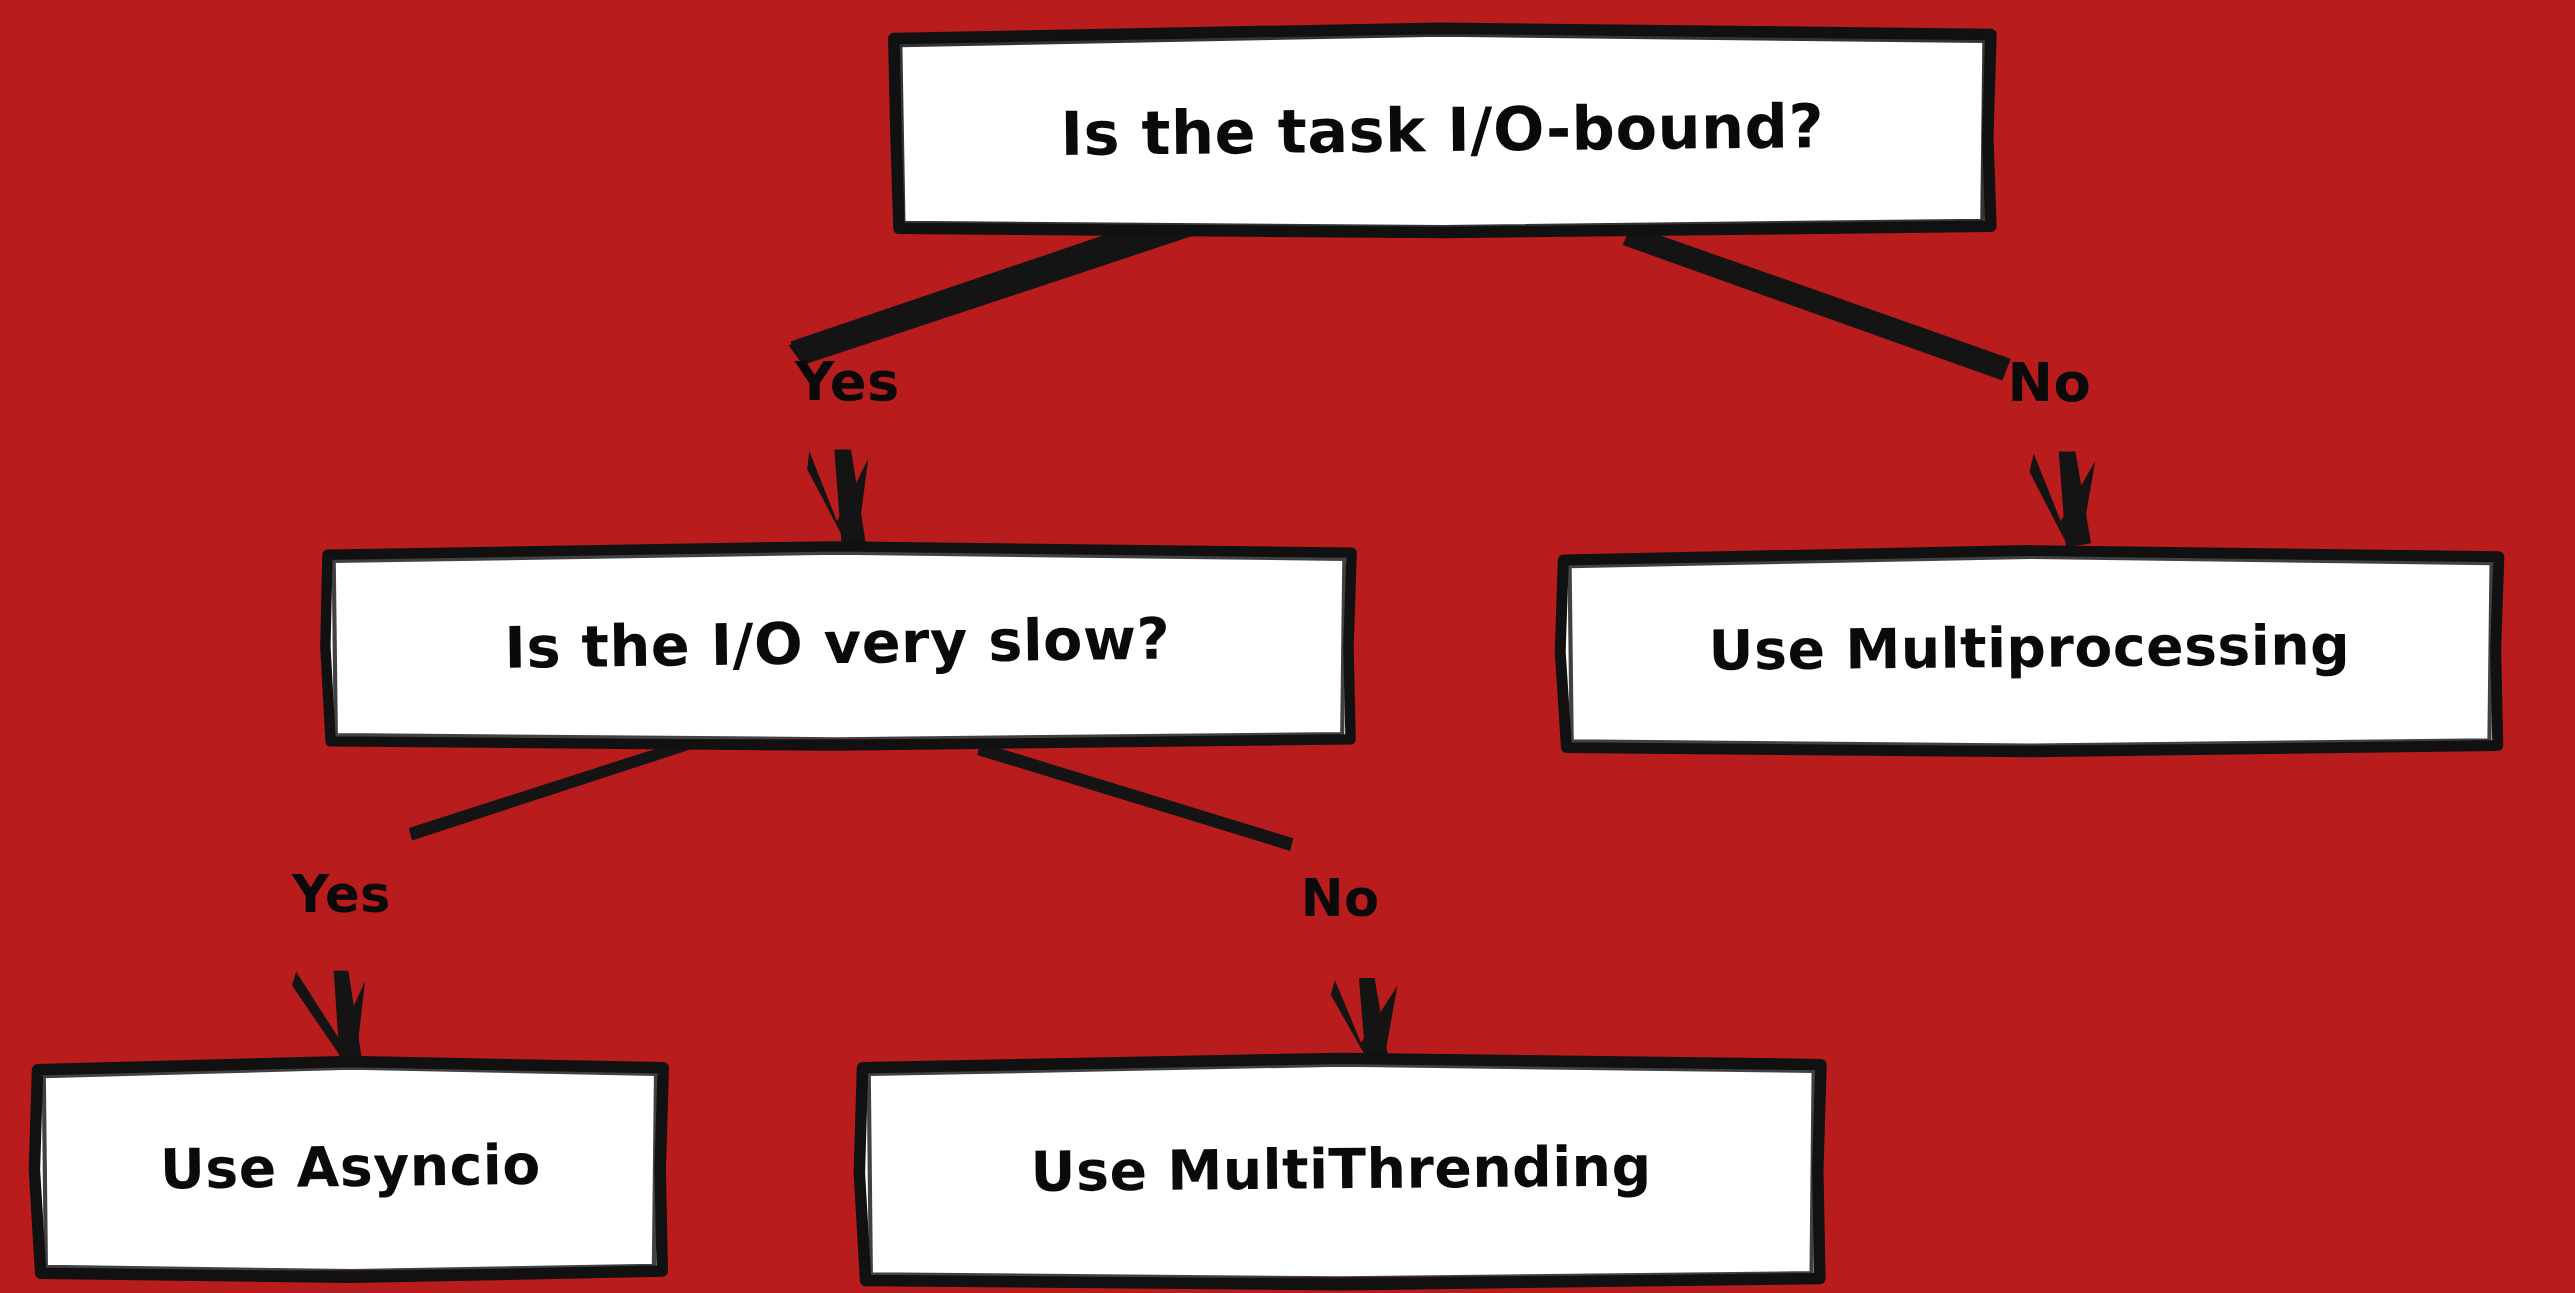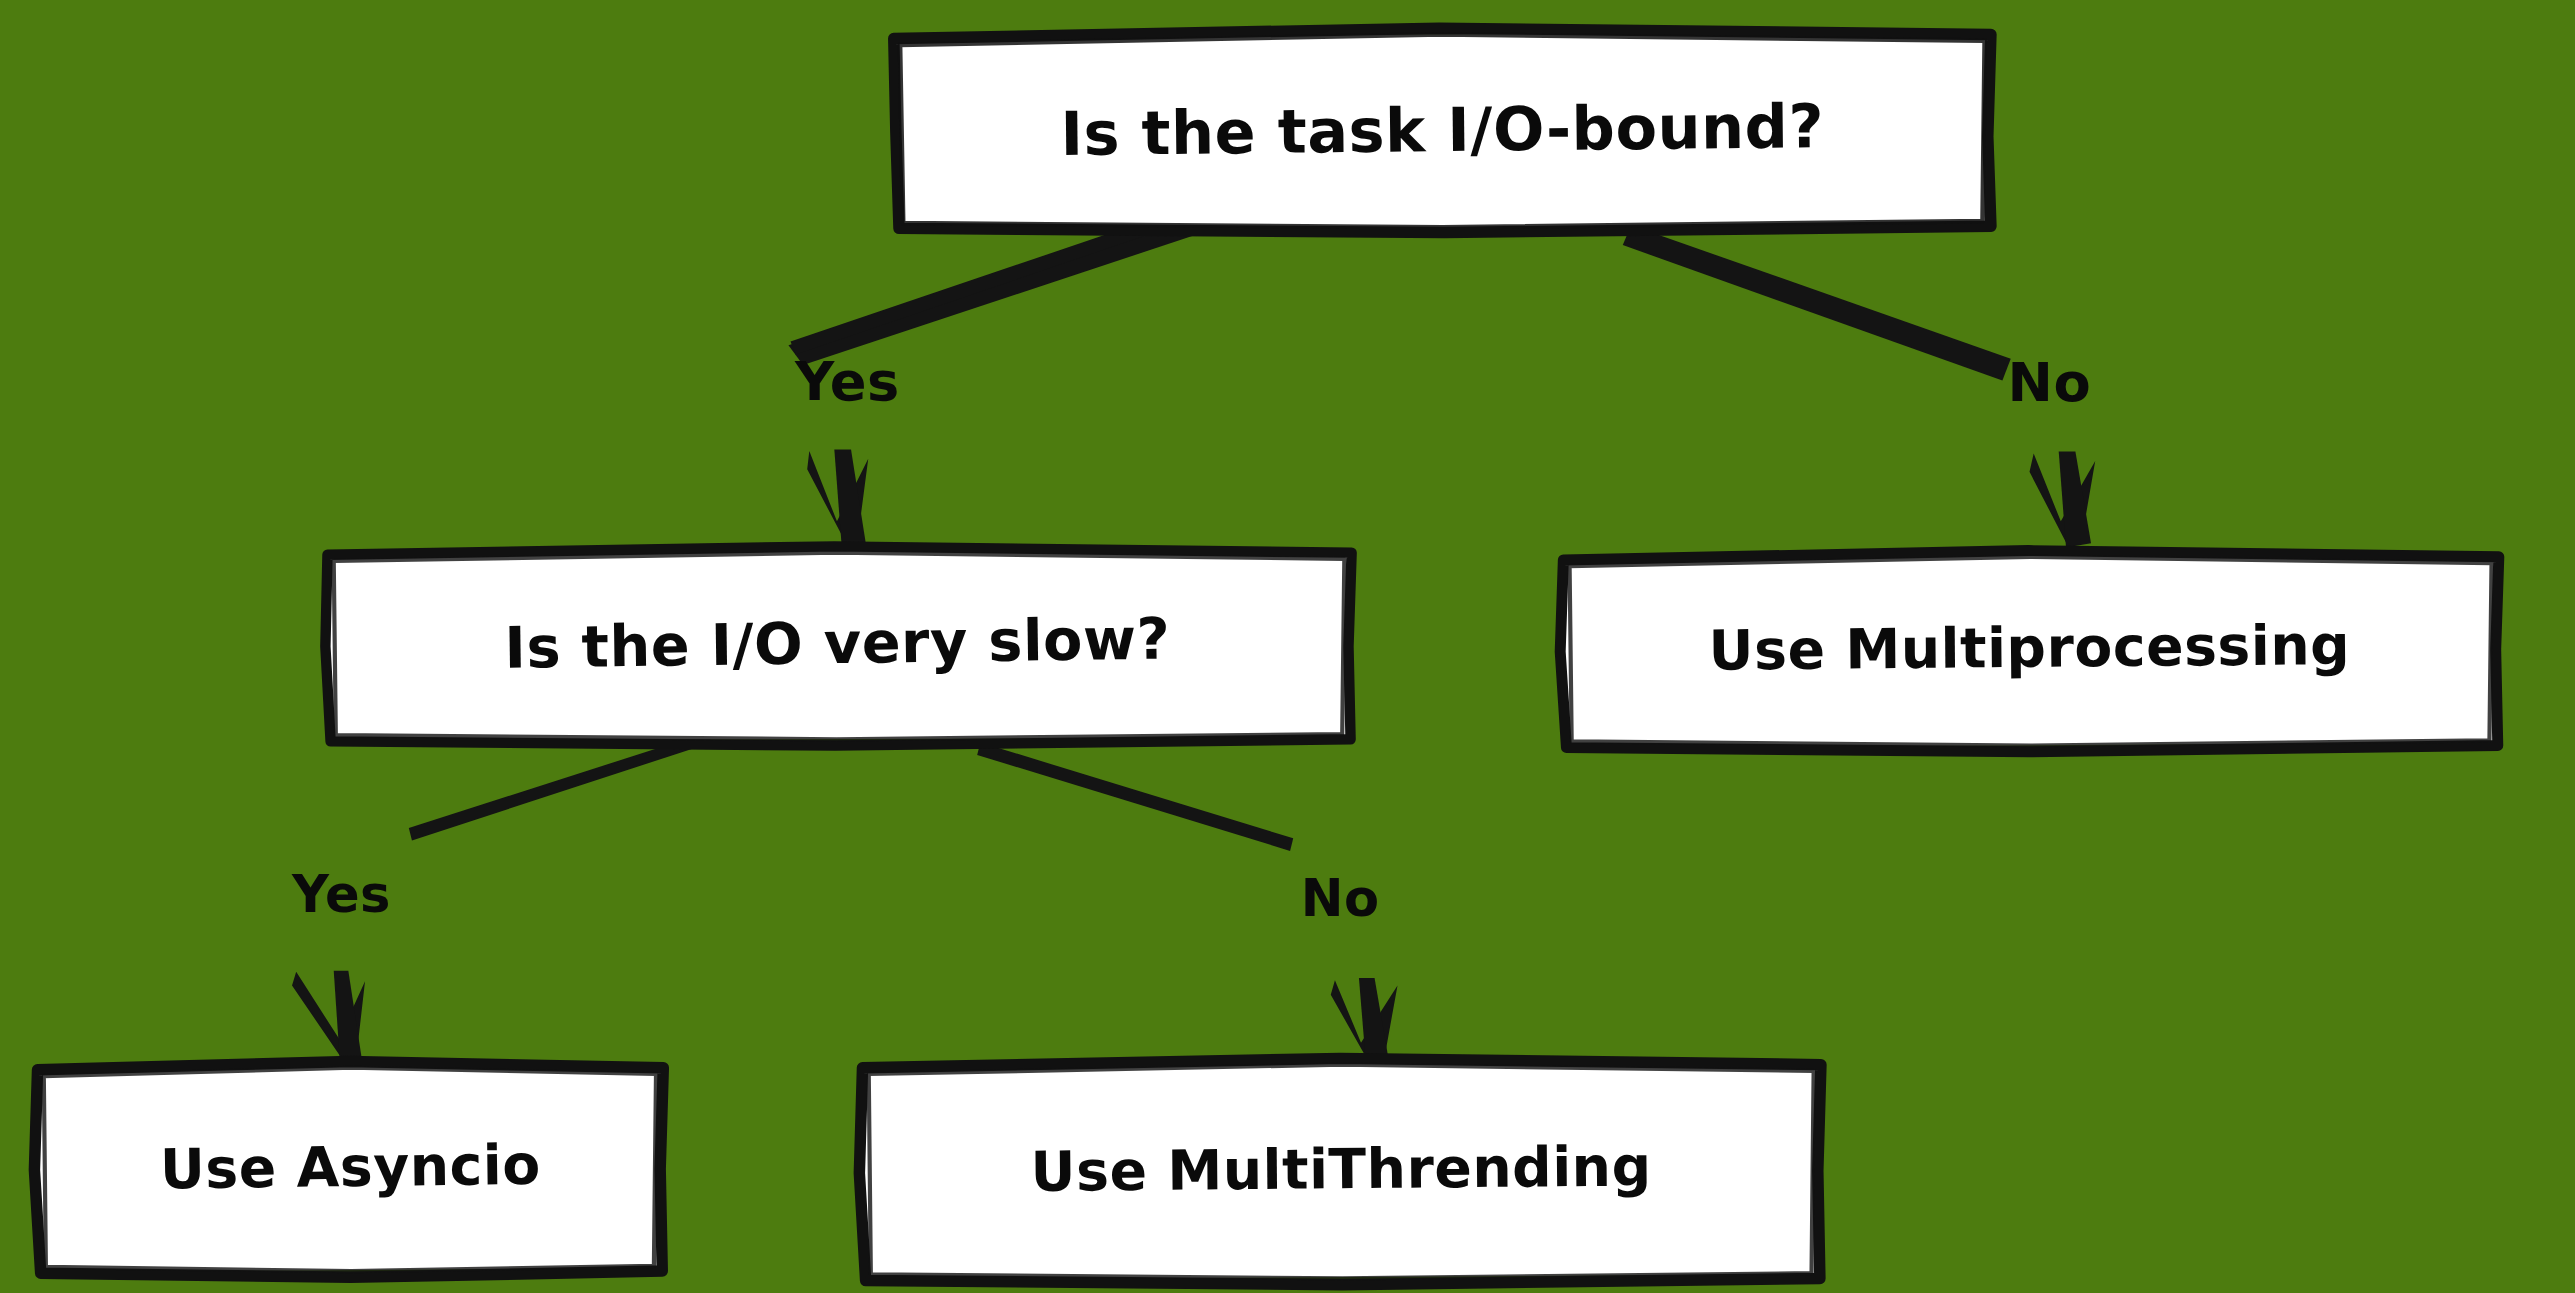--- a/index.html
+++ b/index.html
@@ -10,21 +10,21 @@
   body {
     width: 2576px;
     height: 1293px;
     overflow: hidden;
     font-family: "DejaVu Sans", sans-serif;
   }
   #diagram-root {
     position: relative;
     width: 2576px;
     height: 1293px;
-    background: #4d7c0f;
+    background: #b91c1c;
   }
   svg#flow-svg {
     position: absolute;
     inset: 0;
     width: 2576px;
     height: 1293px;
     display: block;
   }
   .node-box-fill { fill: #ffffff; }
   .node-box-stroke {

